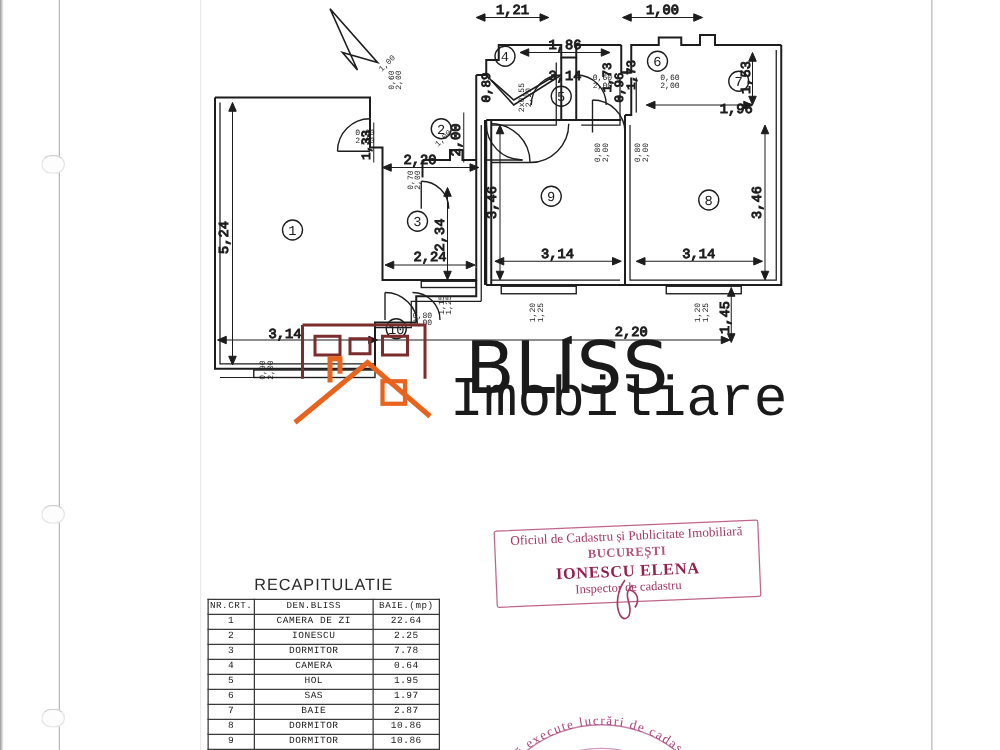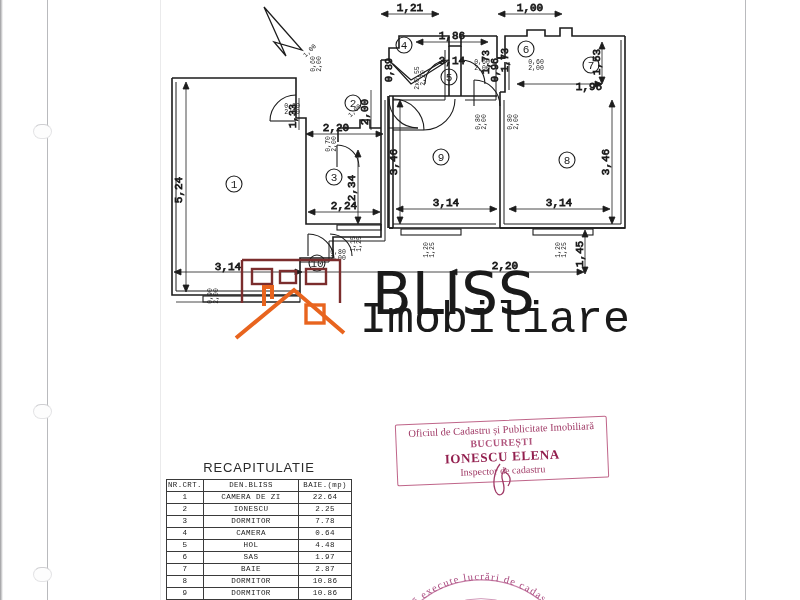--- a/index.html
+++ b/index.html
@@ -379,21 +379,21 @@
             <td class="c-area">7.78</td>
           </tr>
           <tr>
             <td class="c-nr">4</td>
             <td class="c-name">CAMERA</td>
             <td class="c-area">0.64</td>
           </tr>
           <tr>
             <td class="c-nr">5</td>
             <td class="c-name">HOL</td>
-            <td class="c-area">4.48</td>
+            <td class="c-area">1.95</td>
           </tr>
           <tr>
             <td class="c-nr">6</td>
             <td class="c-name">SAS</td>
             <td class="c-area">1.97</td>
           </tr>
           <tr>
             <td class="c-nr">7</td>
             <td class="c-name">BAIE</td>
             <td class="c-area">2.87</td>

